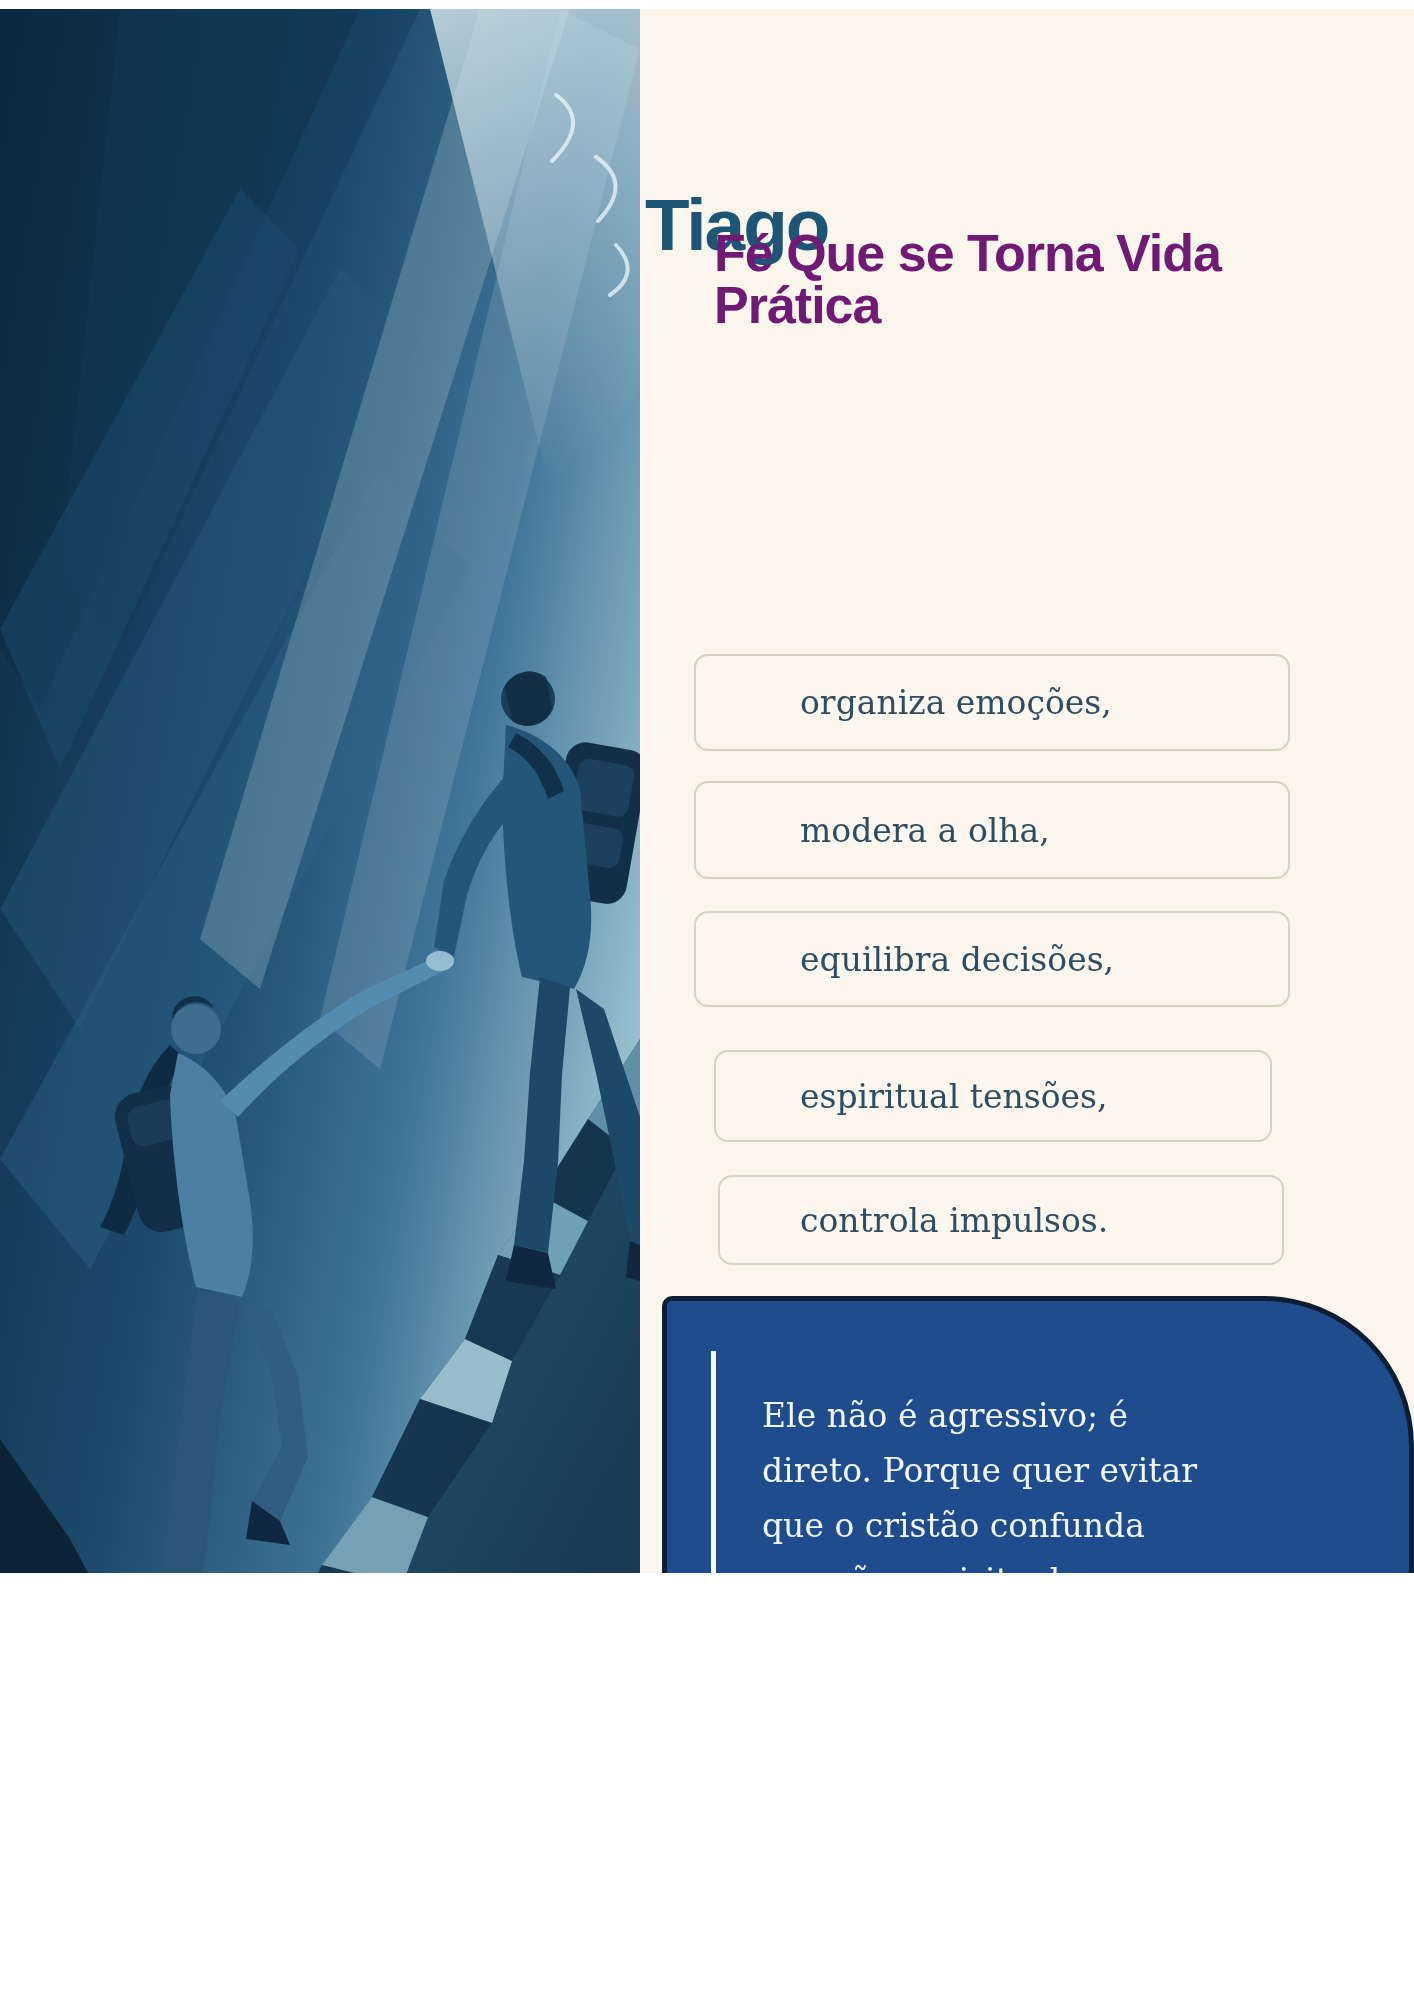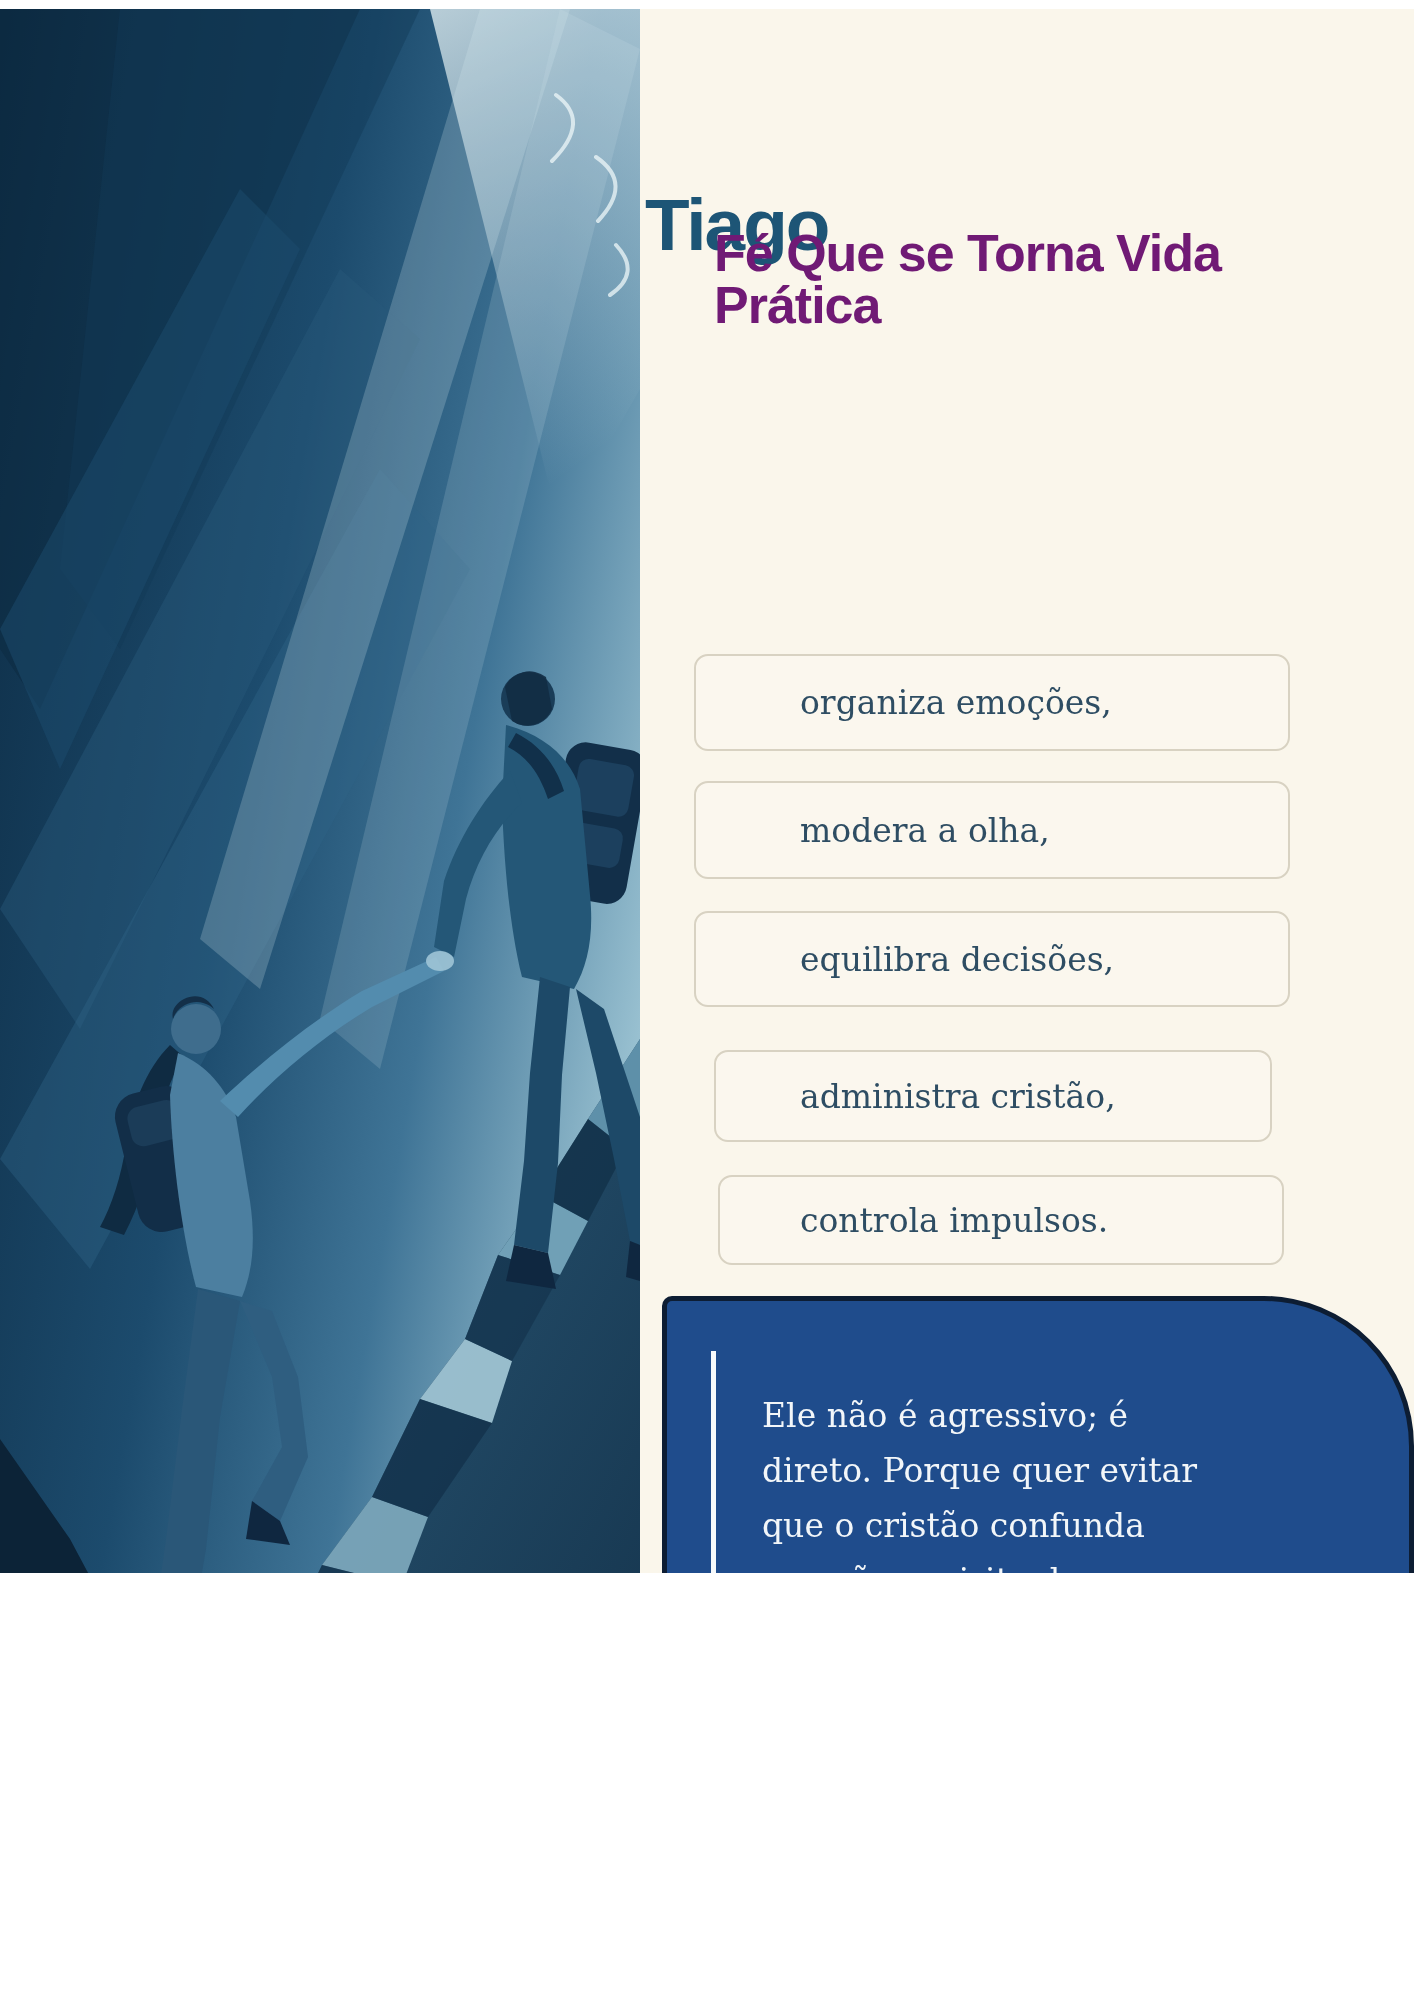--- a/index.html
+++ b/index.html
@@ -183,21 +183,21 @@
     <div class="qbox q1">
       <span>organiza emoções,</span>
     </div>
     <div class="qbox q2">
       <span>modera a olha,</span>
     </div>
     <div class="qbox q3">
       <span>equilibra decisões,</span>
     </div>
     <div class="qbox q4">
-      <span>administra cristão,</span>
+      <span>espiritual tensões,</span>
     </div>
     <div class="qbox q5">
       <span>controla impulsos.</span>
     </div>
   </div>
 
   <div class="callout">
     <div class="vline"></div>
     <div class="vdot"></div>
     <p class="ctext">Ele não é agressivo; é direto. Porque quer evitar que o cristão confunda emoção espiritual com maturidade espiritual. Tiago nos lembra que a fé que não toca o cotidiano permanece imatura.</p>

